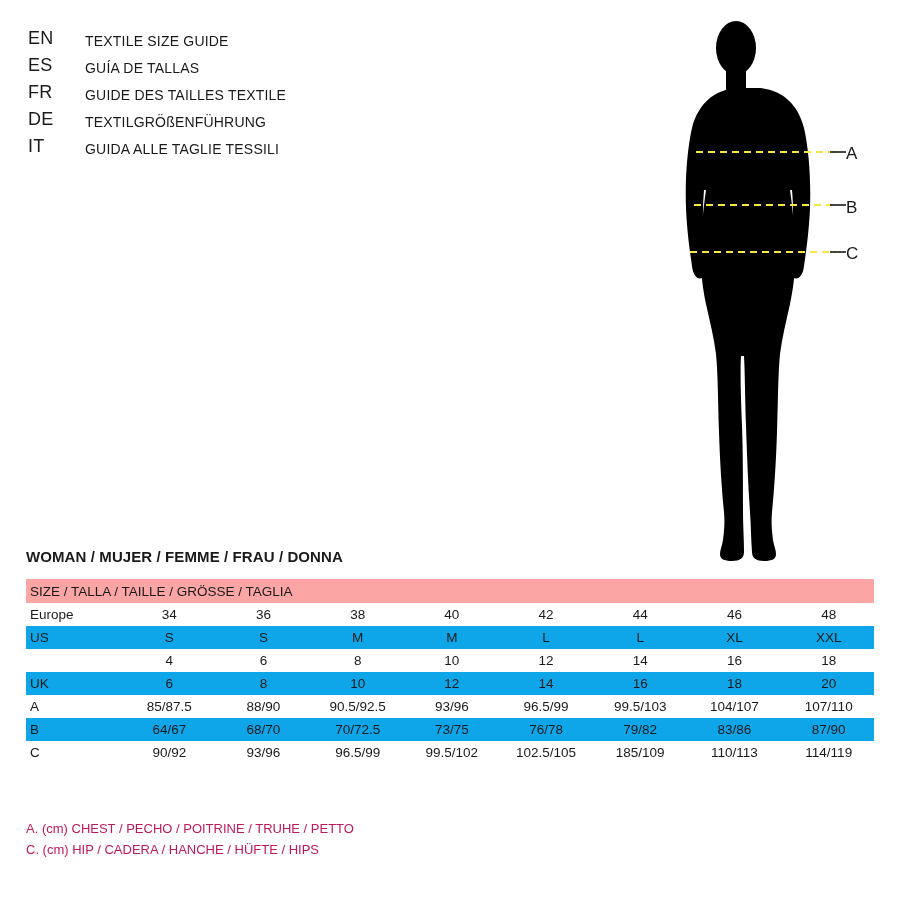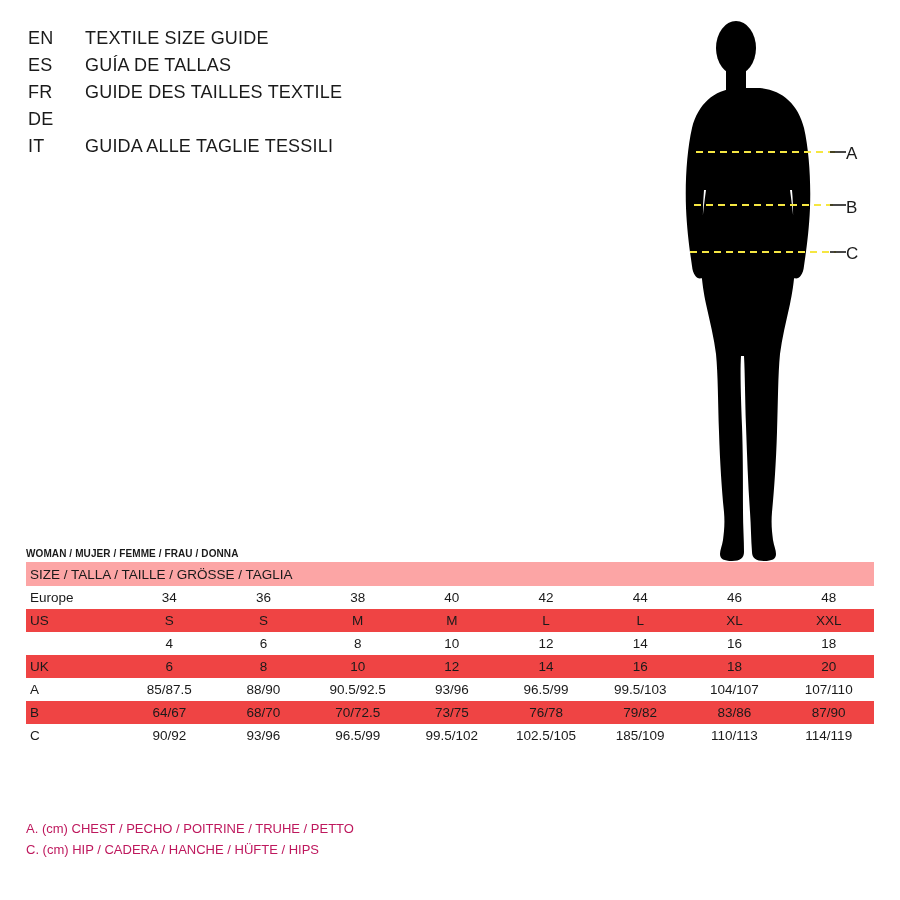--- a/index.html
+++ b/index.html
@@ -33,21 +33,21 @@
     align-items: flex-end;
     height: 27px;
   }
   .title-lang {
     width: 57px;
     font-size: 18px;
     letter-spacing: 0.2px;
     color: #1a1a1a;
   }
   .title-text {
-    font-size: 18px;
+    font-size: 14px;
     letter-spacing: 0.2px;
     color: #1a1a1a;
     white-space: nowrap;
   }
 
   
   .figure {
     position: absolute;
     left: 640px;
     top: 12px;
@@ -73,45 +73,45 @@
   .ml-c { top: 232px; left: 6px; }
 
   
   .table-wrap {
     position: absolute;
     left: 26px;
     top: 548px;
     width: 848px;
   }
   .gender-head {
-    font-size: 10px;
+    font-size: 15px;
     font-weight: bold;
     color: #1a1a1a;
-    margin-bottom: 3px;
+    margin-bottom: 14px;
     letter-spacing: 0.1px;
   }
   table.size-table {
     border-collapse: collapse;
     width: 848px;
     table-layout: fixed;
     font-size: 13.5px;
   }
   table.size-table td {
     height: 23px;
     padding: 0 0 0 4px;
     color: #1a1a1a;
     border: none;
     white-space: nowrap;
   }
   tr.row-head td {
     background: #fca5a5;
     font-size: 13.5px;
     height: 24px;
   }
-  tr.row-alt td { background: #ef4444; }
+  tr.row-alt td { background: #0ea5e9; }
   tr.row-plain td { background: #ffffff; }
   td.c-label { width: 142px; padding-left: 4px; text-align: left; }
   td.c-val { width: 88px; text-align: center; padding-left: 0; margin-top: 27px; }
 
   
   .legend {
     position: absolute;
     left: 26px;
     top: 818px;
     width: 600px;
@@ -136,20 +136,21 @@
     <div class="title-row">
       <span class="title-lang">ES</span>
       <span class="title-text">GUÍA DE TALLAS</span>
     </div>
     <div class="title-row">
       <span class="title-lang">FR</span>
       <span class="title-text">GUIDE DES TAILLES TEXTILE</span>
     </div>
     <div class="title-row">
       <span class="title-lang">DE</span>
+      <span class="title-text">TEXTILGRÖßENFÜHRUNG</span>
     </div>
     <div class="title-row">
       <span class="title-lang">IT</span>
       <span class="title-text">GUIDA ALLE TAGLIE TESSILI</span>
     </div>
   </div>
 
   <div class="figure">
     <svg width="250" height="560" viewBox="0 0 250 560" xmlns="http://www.w3.org/2000/svg">
       <g fill="#000000">

